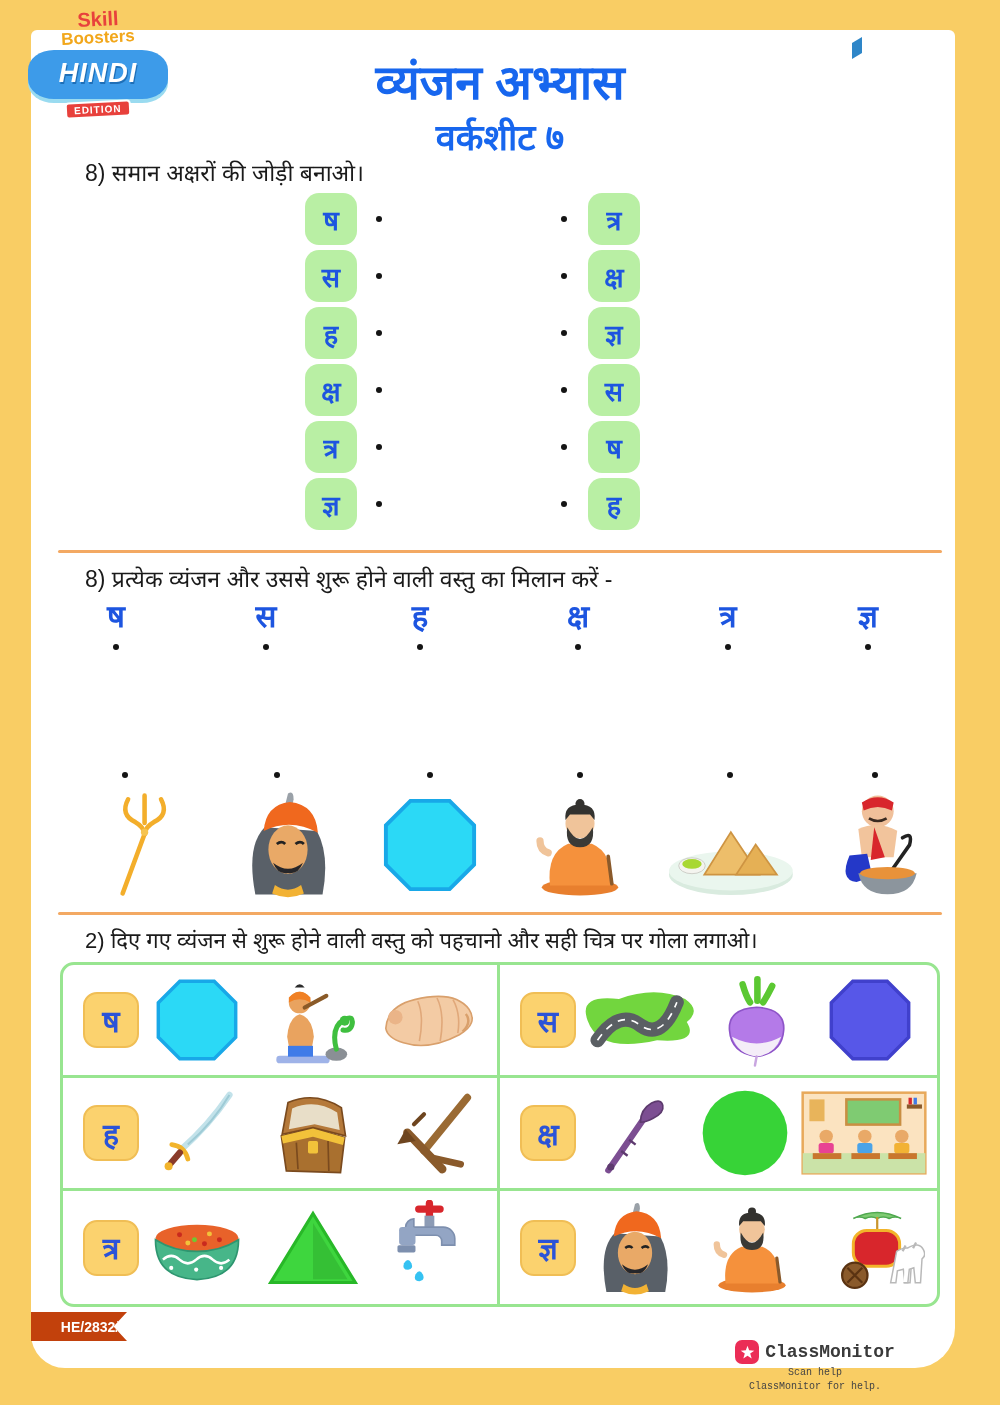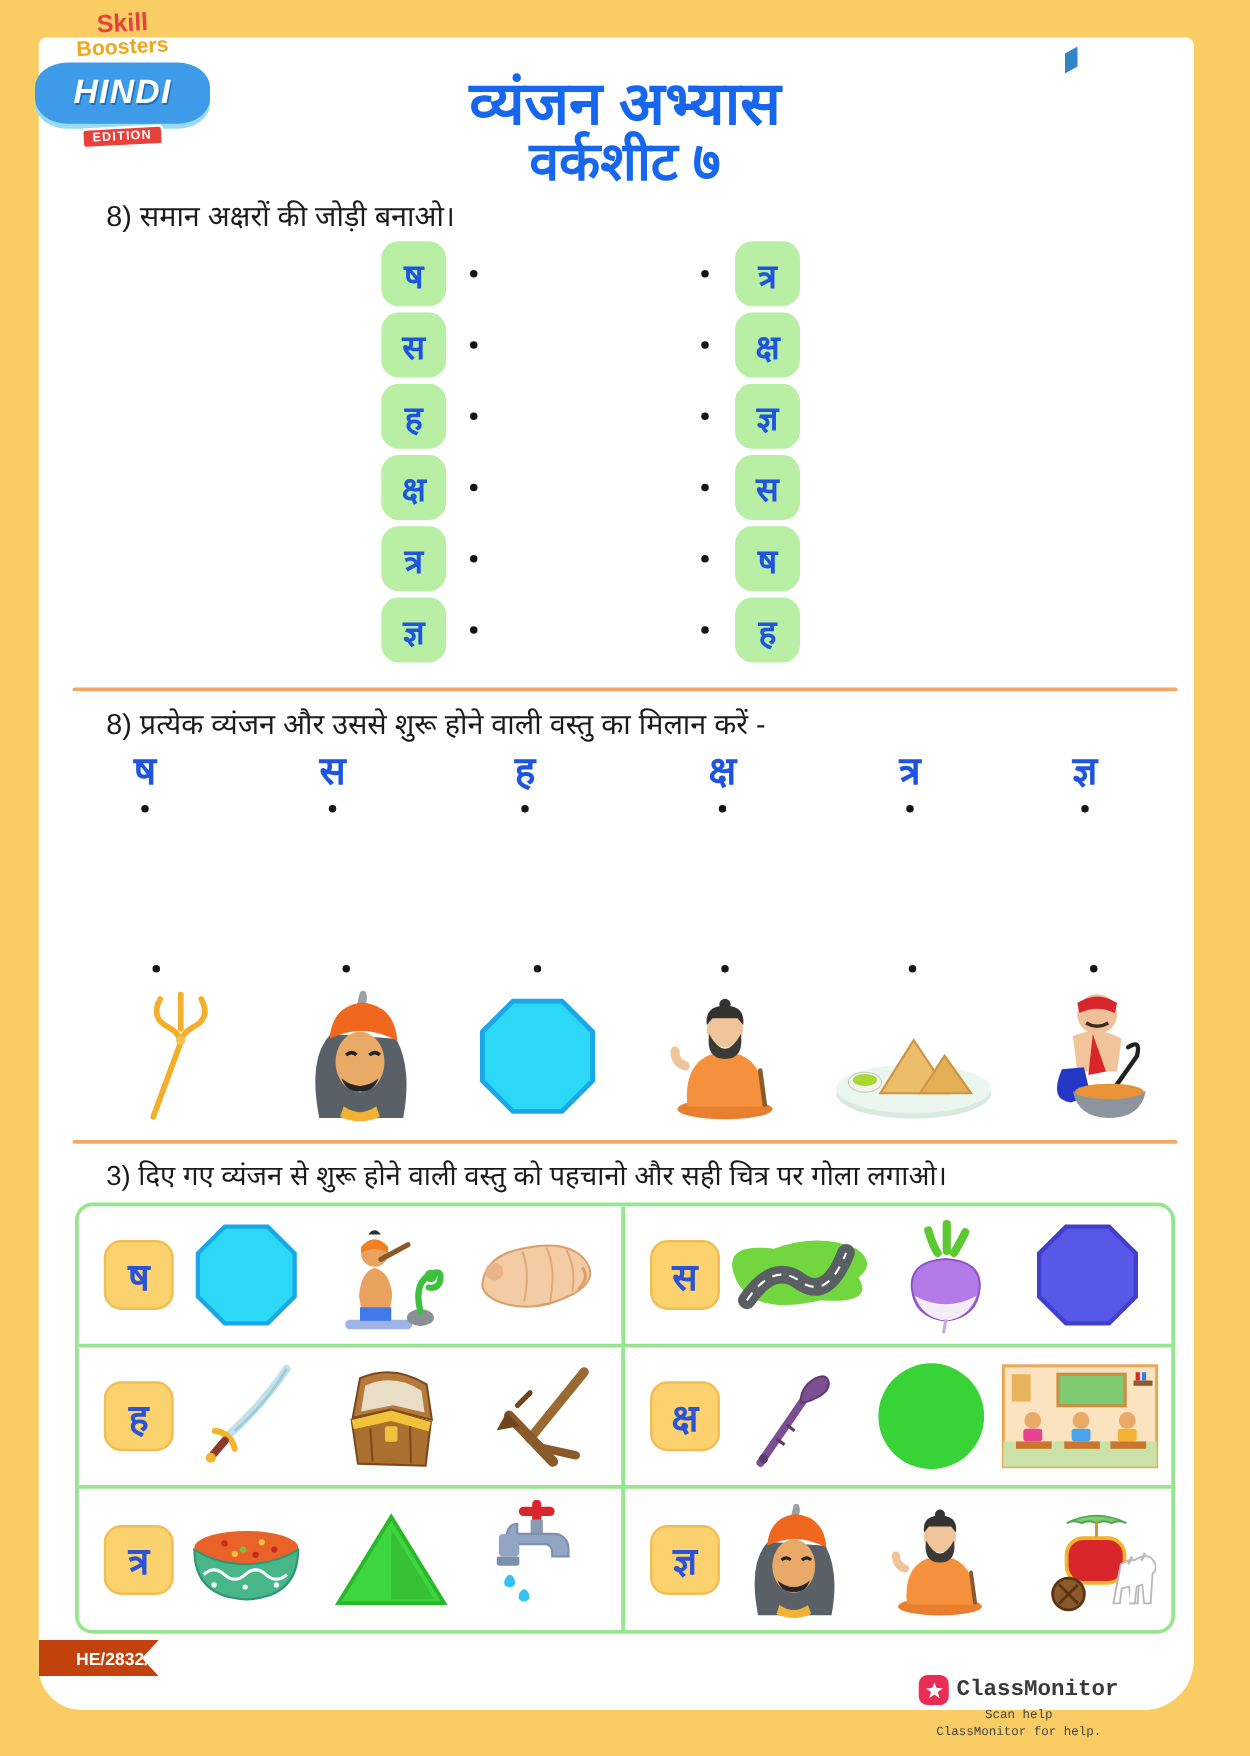--- a/index.html
+++ b/index.html
@@ -9,21 +9,21 @@
 
   
   .logo { position:absolute; left:28px; top:8px; width:140px; text-align:center; z-index:5; }
   .logo-skill { color:#E8413C; font-weight:bold; font-size:20px; transform:rotate(-3deg); }
   .logo-boosters { color:#F2A71B; font-weight:bold; font-size:17px; transform:rotate(-3deg); margin-top:-3px; text-shadow:0 0 2px #fff; }
   .logo-hindi { margin-top:2px; background:#3D9BE9; color:#fff; font-weight:bold; font-style:italic; font-size:27px; letter-spacing:1px; border-radius:26px/20px; padding:8px 6px 10px; box-shadow:0 4px 0 #9ADBF0; text-shadow:1px 2px 0 #1E6FB8; }
   .logo-edition { display:inline-block; margin-top:-10px; background:#E8413C; border:2px solid #fff; color:#fff; font-weight:bold; font-size:10px; padding:1px 7px; border-radius:4px; transform:rotate(-3deg); letter-spacing:1px; }
 
   
   .title1 { position:absolute; left:250px; top:48px; width:500px; text-align:center; color:#1766EE; font-size:48px; font-weight:bold; }
-  .title2 { position:absolute; left:250px; top:98px; width:500px; text-align:center; color:#1766EE; font-size:43px; font-weight:bold; }
+  .title2 { position:absolute; left:250px; top:112px; width:500px; text-align:center; color:#1766EE; font-size:36px; font-weight:bold; }
 
   
   .unit-banner { position:absolute; left:860px; top:16px; width:126px; padding:12px 4px 30px; background:#4CB2EB; clip-path:polygon(0 0,100% 0,100% 100%,50% 82%,0 100%); text-align:center; color:#fff; z-index:4; }
   .unit-title { font-size:19px; font-weight:bold; letter-spacing:1px; }
   .unit-sub { font-size:14px; font-weight:bold; margin-top:3px; }
   .banner-fold { position:absolute; left:852px; top:40px; width:10px; height:16px; background:#2E86C8; transform:skewY(-30deg); z-index:3; }
 
   .sec-heading { position:absolute; color:#1a1a1a; font-size:23px; }
 
   
@@ -188,21 +188,21 @@
       <path d="M58 44 l12 34 l-16 3Z" fill="#D8262C"></path>
       <path d="M30 76 q-12 28 8 30 l18 -6 l-6 -26Z" fill="#2438C8"></path>
       <path d="M90 56 q12 -8 8 8 l-24 34" stroke="#222" stroke-width="4" fill="none" stroke-linecap="round"></path>
       <path d="M40 96 h66 q-5 24 -33 24 q-28 0 -33 -24Z" fill="#8C959D"></path>
       <ellipse cx="73" cy="96" rx="31" ry="7" fill="#E8923A"></ellipse>
     </svg>
   </div>
 
   <div class="divider" style="top:912px;"></div>
 
-  <div class="sec-heading" style="left:85px; top:924px; font-size:22px;">3) दिए गए व्यंजन से शुरू होने वाली वस्तु को पहचानो और सही चित्र पर गोला लगाओ।</div>
+  <div class="sec-heading" style="left:85px; top:924px; font-size:22px;">2) दिए गए व्यंजन से शुरू होने वाली वस्तु को पहचानो और सही चित्र पर गोला लगाओ।</div>
 
   <div class="grid">
 
     <div class="cell">
       <div class="letter-chip">ष</div>
       <div class="slot">
         <svg width="86" height="86" viewBox="0 0 100 100">
             <polygon points="30,5 70,5 95,30 95,70 70,95 30,95 5,70 5,30" fill="#2BD9F6" stroke="#18A8E8" stroke-width="4"></polygon>
           </svg>
       </div>

